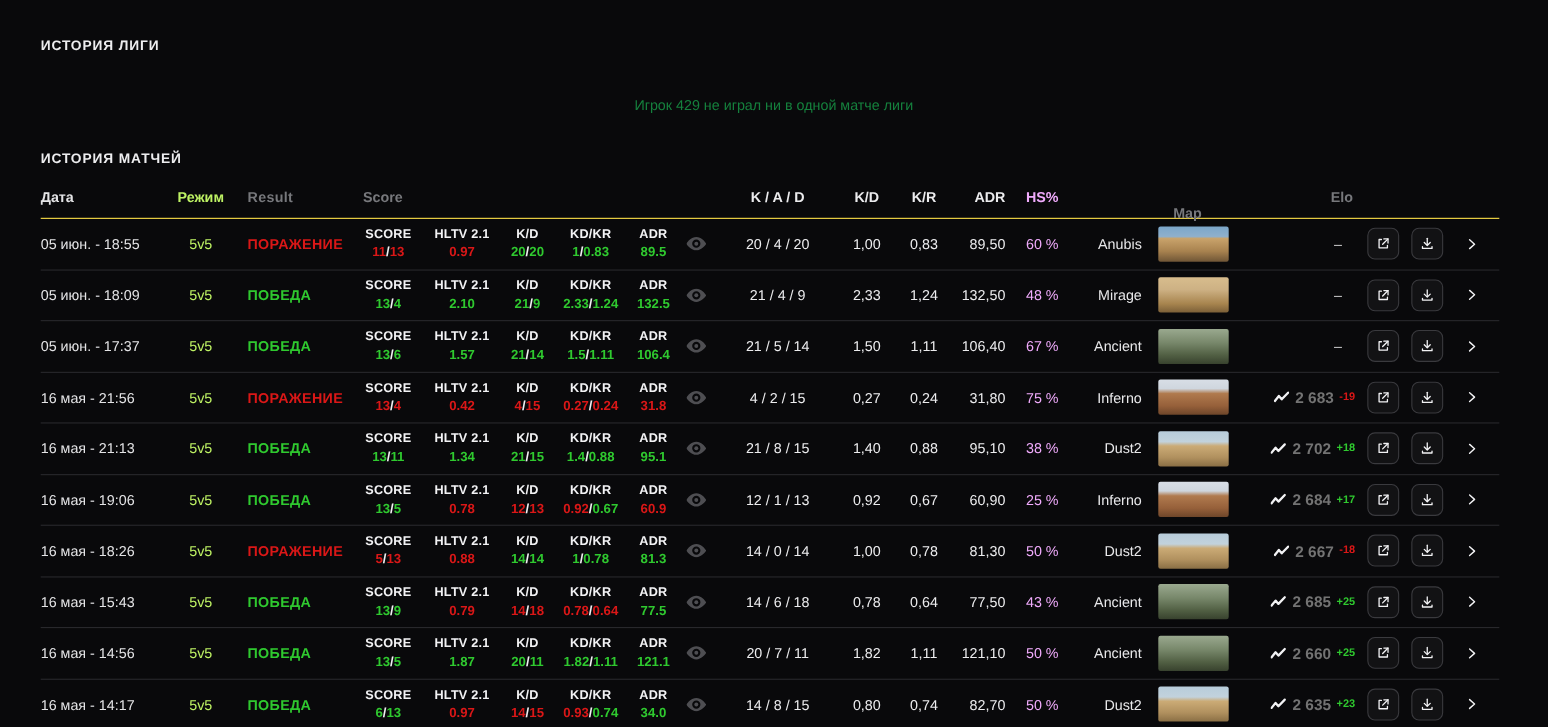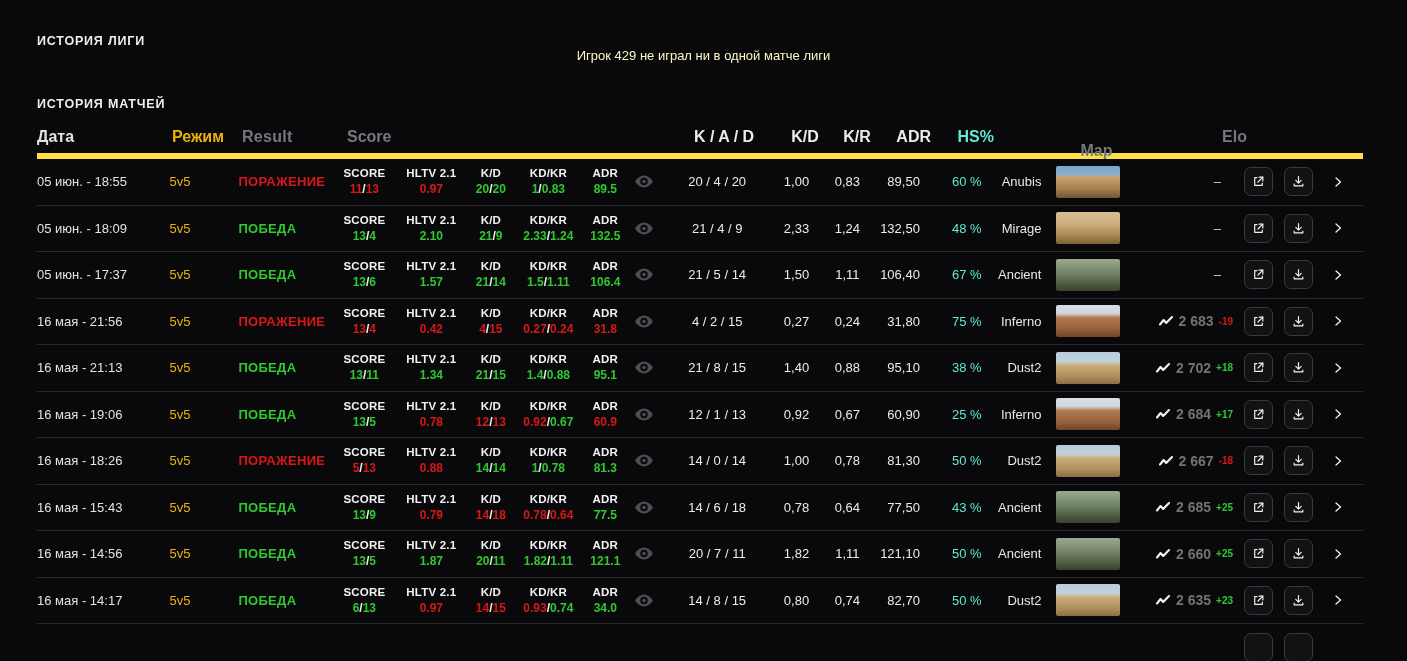--- a/index.html
+++ b/index.html
@@ -9,51 +9,51 @@
     color:#e6e6e8;
     font-family:"Liberation Sans", sans-serif;
     position:relative;
   }
   .section-title{
     margin-left:37px; font-size:12.5px; font-weight:bold;
     letter-spacing:.8px; color:#ededef; text-transform:uppercase;
   }
   .league-title{ padding-top:34px; }
   .league-empty{
-    text-align:center; font-size:13px; color:#fef9c3;
+    text-align:center; margin-top:40px; font-size:13px; color:#15803d;
   }
   .match-title{ margin-top:34px; }
 
   .table{ margin:0 44px 0 37px; }
   .thead{
     display:flex; align-items:center; height:38px; margin-top:10px;
-    border-bottom:6px solid #fde047;
-    color:#77787c; font-size:16px; font-weight:bold;
+    border-bottom:1px solid #fde047;
+    color:#77787c; font-size:13px; font-weight:bold;
   }
   .row{
     display:flex; align-items:center; height:46.5px;
     border-bottom:1px solid #28282c; font-size:13px;
   }
   .row.partial{ border-bottom:none; height:46px; }
 
   
   .c-date{ width:118px; text-align:left; color:#e3e3e5; }
-  .c-mode{ width:55px; text-align:left; color:#eab308;margin-left:17px; }
+  .c-mode{ width:55px; text-align:center; color:#bef264; }
   .c-result{ width:115px; text-align:left; padding-left:15px; font-weight:bold; letter-spacing:.3px; }
   .c-sg{ width:327px; display:flex; }
   .sub{ display:flex; flex-direction:column; justify-content:center; text-align:center; }
   .sub .sl{ color:#f2f2f4; font-weight:bold; font-size:11.5px; line-height:15px; letter-spacing:.2px; }
   .sub .svl{ font-weight:bold; font-size:12px; line-height:16px; }
   .s-score{ width:56px; } .s-hltv{ width:78px; } .s-kd{ width:41px; }
   .s-kdkr{ width:74px; } .s-adr{ width:40px; }
   .s-eye{ width:38px; display:flex; align-items:center; justify-content:center; }
   .c-kad{ width:110px; text-align:center; color:#ececee; }
   .c-kd,.c-kr{ width:52px; text-align:center; color:#ececee; }
   .c-adr{ width:52px; text-align:right; padding-right:4px; color:#ececee; }
-  .c-hs{ width:59px; text-align:right; color:#5eead4; }
+  .c-hs{ width:59px; text-align:center; color:#f0abfc; }
   .c-mapname{ width:65px; text-align:right; padding-right:4px; color:#e8e8ea; }
   .c-thumb{ width:64px; margin-left:11px; display:flex; align-items:center; }
   .c-elo{ width:115px; text-align:right; display:flex; align-items:center; justify-content:flex-end; }
   .c-actions{ display:flex; align-items:center; margin-left:11px; }
   .c-chevron{ width:51px; display:flex; align-items:center; justify-content:center; }
 
   .thead .c-result{ }
   .thead .c-sg{ padding-left:5px; }
   .thead .c-map{ width:75px; text-align:center;margin-top:28px; }
   .thead .c-elo-h{ width:115px; text-align:right; padding-right:2px; display:block; }

